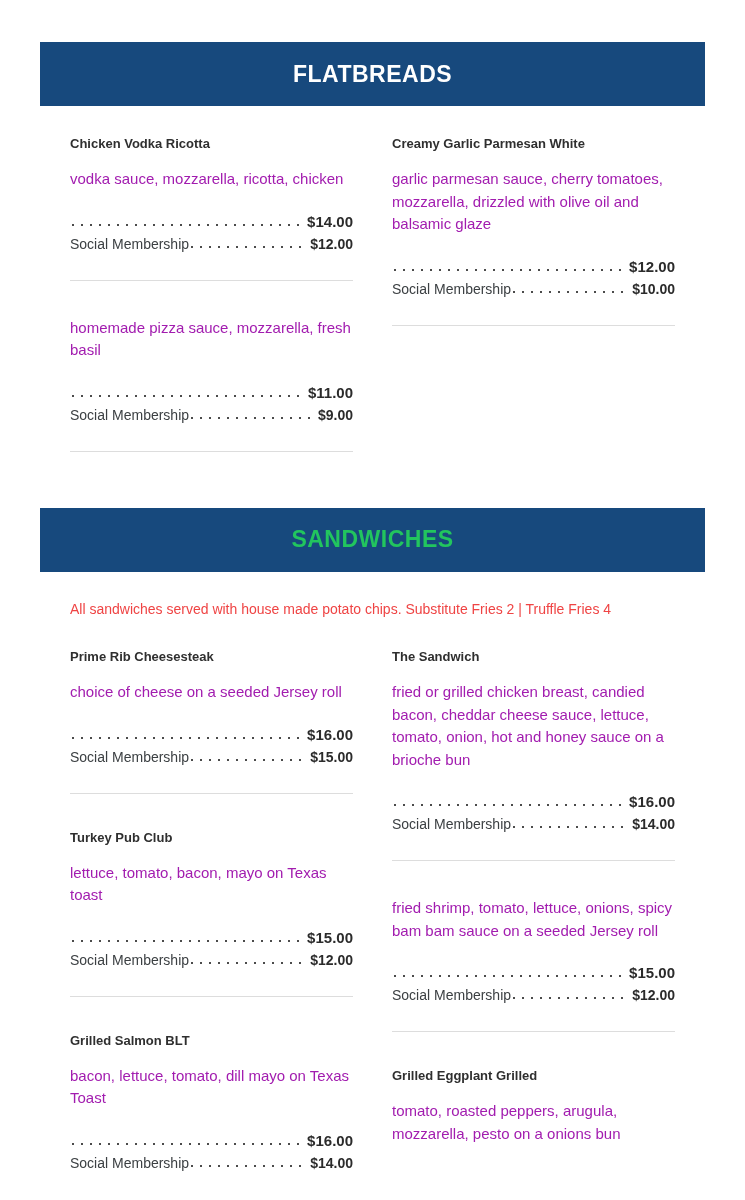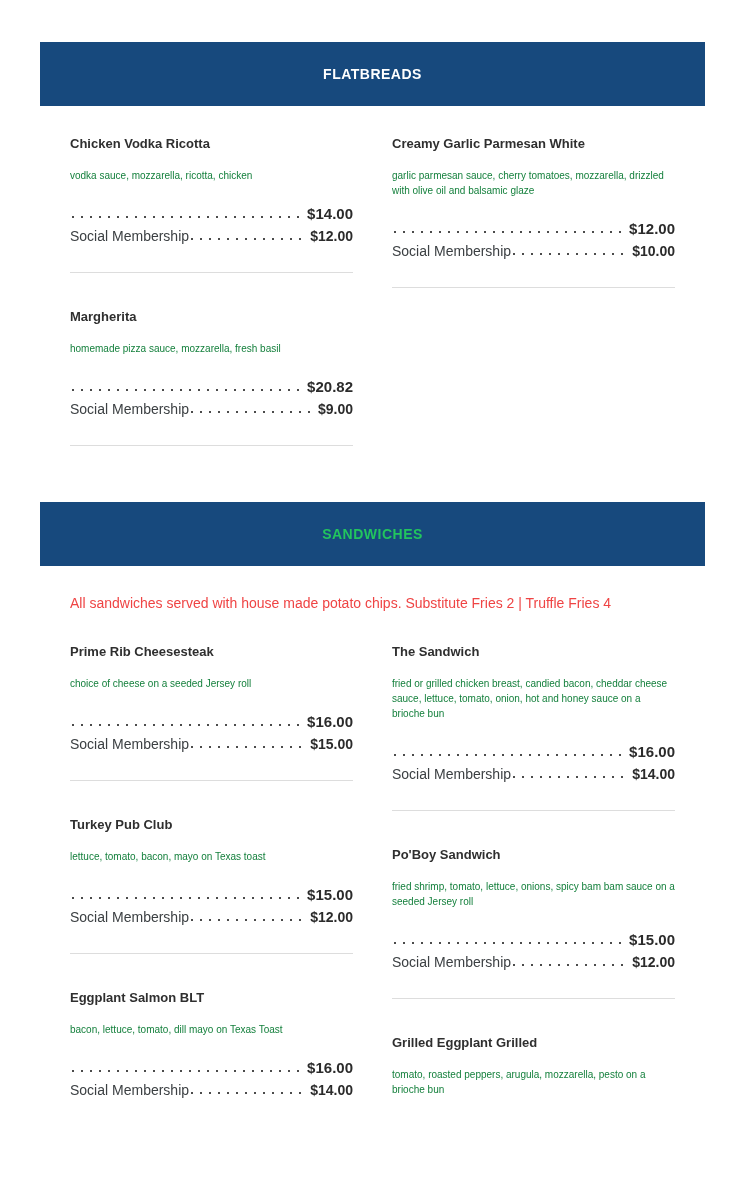--- a/index.html
+++ b/index.html
@@ -19,21 +19,21 @@
   .section-banner {
     height: 64px;
     display: flex;
     align-items: center;
     justify-content: center;
     background: #17497d;
   }
   .section-title {
     margin: 12px;
     color: #ffffff;
-    font-size: 14px;
+    font-size: 23px;
     font-weight: 700;
     letter-spacing: 0.5px;
   }
 
   .section-note {
     margin: 28px 30px 0;
     color: #ef4444;
     font-size: 14px;
     line-height: 1.4;
   }
@@ -50,23 +50,23 @@
   .menu-item:first-child { padding-top: 0; }
 
   .item-name {
     margin: 0 0 17px;
     font-size: 13px;
     font-weight: 700;
     color: #2f2f2f;
   }
   .item-desc {
     margin: 0 0 22px;
-    font-size: 10px;
+    font-size: 15px;
     line-height: 1.5;
-    color: #15803d;
+    color: #a21caf;
   }
 
   .price-row {
     display: flex;
     align-items: flex-end;
     font-size: 15px;
     color: #2f2f2f;
   }
   .member-row { margin-top: 6px; font-size: 14px; }
   .member-label { white-space: nowrap; color: #3c4043; }
@@ -105,25 +105,24 @@
     </div>
     <div class="price-row member-row">
       <span class="member-label">Social Membership</span>
       <span class="dots"></span>
       <span class="price">$12.00</span>
     </div>
     <div class="divider"></div>
   </article>
 
   <article class="menu-item">
-    <h3 class="item-name">Margherita</h3>
     <p class="item-desc">homemade pizza sauce, mozzarella, fresh basil</p>
     <div class="price-row">
       <span class="dots"></span>
-      <span class="price">$20.82</span>
+      <span class="price">$11.00</span>
     </div>
     <div class="price-row member-row">
       <span class="member-label">Social Membership</span>
       <span class="dots"></span>
       <span class="price">$9.00</span>
     </div>
     <div class="divider"></div>
   </article>
 </div>
           <div class="menu-col">
@@ -176,21 +175,21 @@
     </div>
     <div class="price-row member-row">
       <span class="member-label">Social Membership</span>
       <span class="dots"></span>
       <span class="price">$12.00</span>
     </div>
     <div class="divider"></div>
   </article>
 
   <article class="menu-item">
-    <h3 class="item-name">Eggplant Salmon BLT</h3>
+    <h3 class="item-name">Grilled Salmon BLT</h3>
     <p class="item-desc">bacon, lettuce, tomato, dill mayo on Texas Toast</p>
     <div class="price-row">
       <span class="dots"></span>
       <span class="price">$16.00</span>
     </div>
     <div class="price-row member-row">
       <span class="member-label">Social Membership</span>
       <span class="dots"></span>
       <span class="price">$14.00</span>
     </div>
@@ -207,36 +206,35 @@
     </div>
     <div class="price-row member-row">
       <span class="member-label">Social Membership</span>
       <span class="dots"></span>
       <span class="price">$14.00</span>
     </div>
     <div class="divider"></div>
   </article>
 
   <article class="menu-item">
-    <h3 class="item-name">Po'Boy Sandwich</h3>
     <p class="item-desc">fried shrimp, tomato, lettuce, onions, spicy bam bam sauce on a seeded Jersey roll</p>
     <div class="price-row">
       <span class="dots"></span>
       <span class="price">$15.00</span>
     </div>
     <div class="price-row member-row">
       <span class="member-label">Social Membership</span>
       <span class="dots"></span>
       <span class="price">$12.00</span>
     </div>
     <div class="divider"></div>
   </article>
 
   <article class="menu-item">
     <h3 class="item-name">Grilled Eggplant Grilled</h3>
-    <p class="item-desc">tomato, roasted peppers, arugula, mozzarella, pesto on a brioche bun</p>
+    <p class="item-desc">tomato, roasted peppers, arugula, mozzarella, pesto on a onions bun</p>
 
   </article>
 </div>
         </div>
   </section>
 </div>
 </div>
 
 </body></html>

